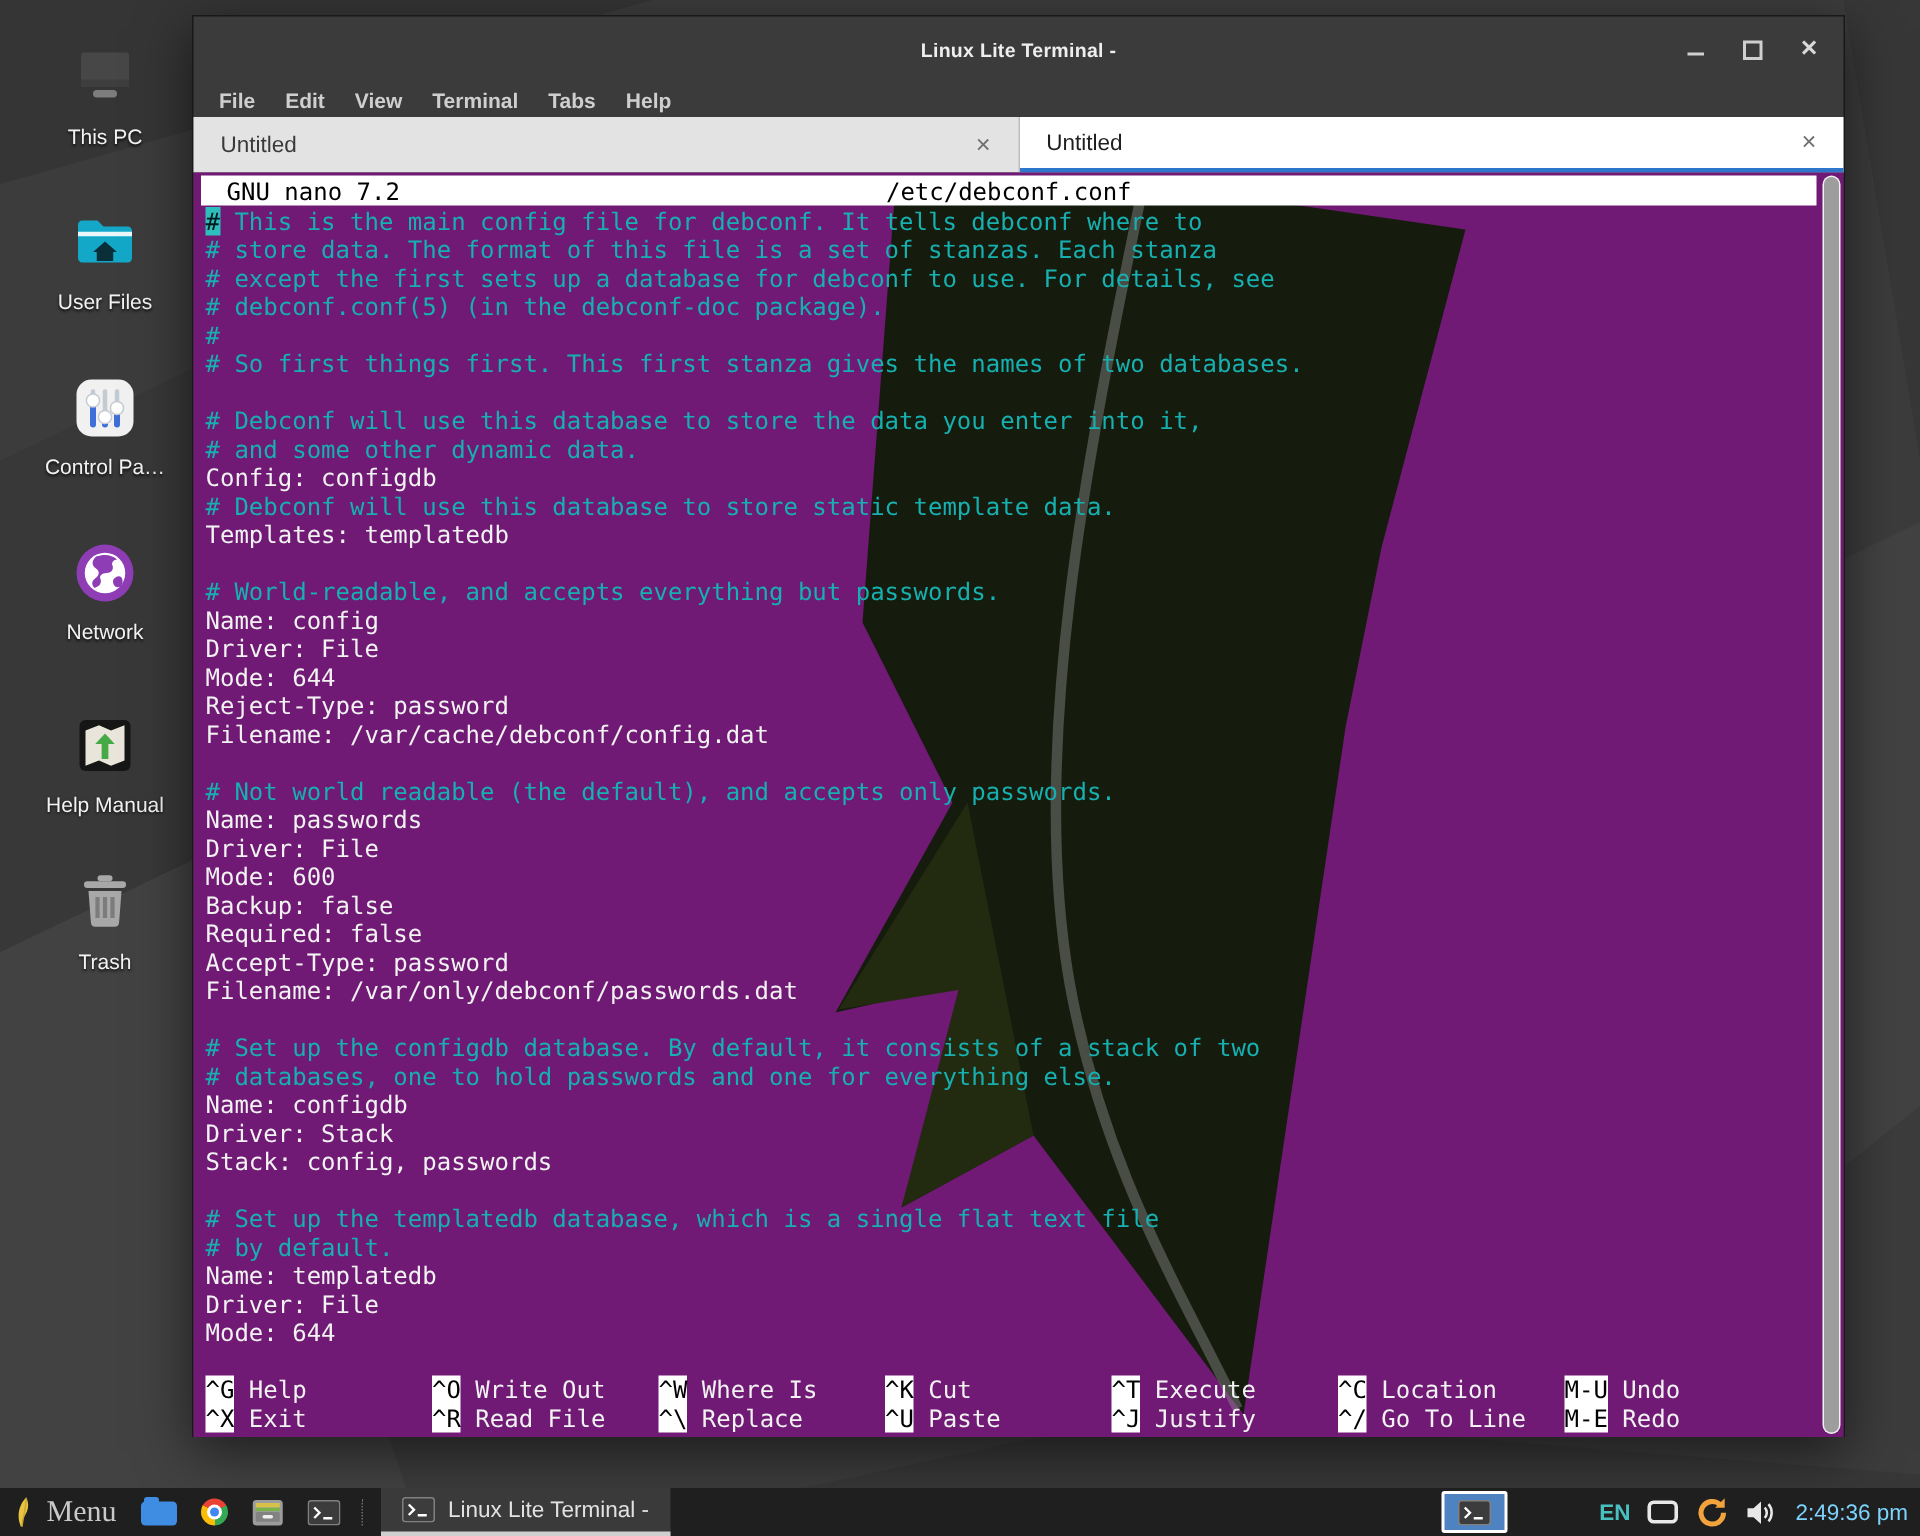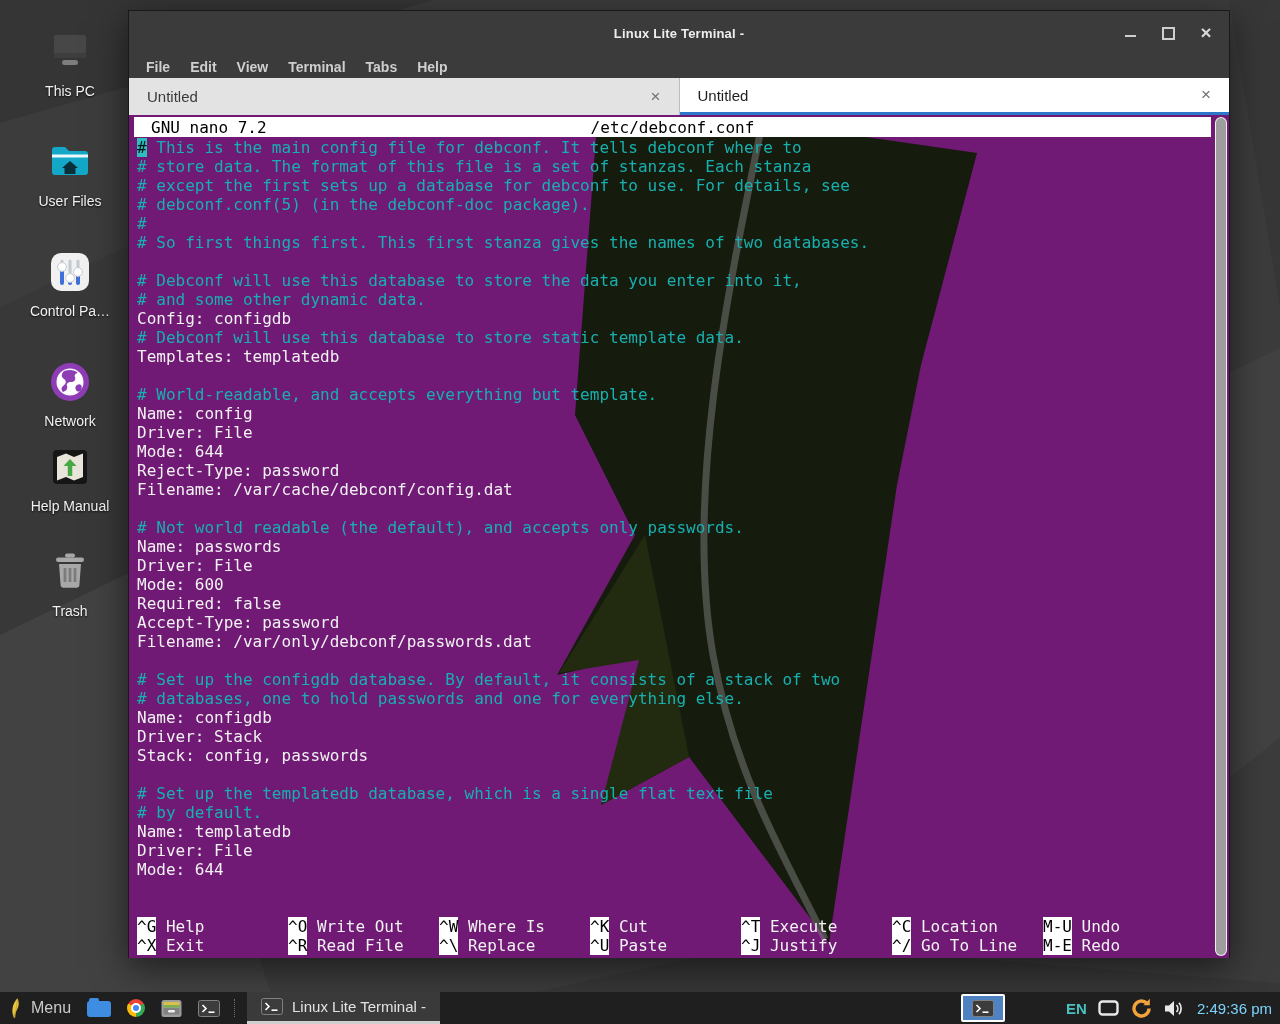--- a/index.html
+++ b/index.html
@@ -72,21 +72,21 @@
   .sc .key{background:#ffffff;color:#000;}
   .vscroll{position:absolute;top:2px;bottom:2px;right:2px;width:12px;background:#f2f2f2;border-radius:7px;z-index:3;}
   .vscroll .thumb{position:absolute;left:1px;right:1px;top:1px;bottom:1px;background:#9d9d9d;border-radius:6px;}
 
   
   .taskbar{
     position:absolute;left:0;bottom:0;width:1280px;height:32px;background:#1f1f1f;
     display:flex;align-items:center;color:#c9c9c9;z-index:5;
   }
   .tb-logo{margin-left:9px;display:inline-flex;cursor:pointer;}
-  .tb-menu-label{margin-left:7px;font-size:16px;color:#c9c9c9;cursor:pointer;}
+  .tb-menu-label{margin-left:7px;font-size:20px;color:#c9c9c9;cursor:pointer;font-family:Liberation Serif, serif;}
   .tb-ic{display:inline-flex;align-items:center;justify-content:center;cursor:pointer;}
   .tb-launch{margin-left:16px;}
   .tb-sep{margin-left:14px;height:18px;border-left:1px dotted #6e6e6e;}
   .task-btn{
     margin-left:12px;height:100%;box-sizing:border-box;display:flex;align-items:center;gap:9px;
     padding:0 14px;background:#3a3a3a;border-bottom:3px solid #cfcfcf;cursor:pointer;
   }
   .task-btn-label{font-size:15px;color:#e2e2e2;white-space:nowrap;}
   .tray{margin-left:auto;display:flex;align-items:center;gap:11px;padding-right:8px;}
   .tray-term{
@@ -154,32 +154,32 @@
       <div class="di-icon">
         <svg viewBox="0 0 48 48">
           <circle cx="24" cy="24" r="19" fill="#8e3db5"></circle>
           <circle cx="24" cy="24" r="13.5" fill="#ffffff"></circle>
           <path d="M18 13c-3 3-3 6 0 8s2 5-1 7c-2 1.5-2 4 0 6 3-1 5-3 4-6-1-2 1-4 4-4 3 0 5-2 4-5-1-2 1-4 3-4-2-2-5-3-8-3-2 0-4 .4-6 1z" fill="#8e3db5"></path>
           <path d="M31 27c-2 1-2 3-1 5s4 2 5 0c1-1.6 1-3.5 0-5-1.2-1.3-2.6-1-4 0z" fill="#8e3db5"></path>
         </svg>
       </div>
       <div class="di-label">Network</div>
     </div>
-    <div class="di" style="top: 443px;">
+    <div class="di" style="top: 473px;">
       <div class="di-icon">
         <svg viewBox="0 0 48 48">
           <rect x="7" y="7" width="34" height="34" rx="4" fill="#161616"></rect>
           <path d="M11 14l9-3.5 8 3.5 9-3.5V34l-9 3.5-8-3.5-9 3.5z" fill="#e9e5db"></path>
           <path d="M24 33V21" stroke="#45a945" stroke-width="4.5"></path>
           <path d="M24 16l-6.5 7h13z" fill="#45a945"></path>
         </svg>
       </div>
       <div class="di-label">Help Manual</div>
     </div>
-    <div class="di" style="top: 548px;">
+    <div class="di" style="top: 578px;">
       <div class="di-icon">
         <svg viewBox="0 0 48 48">
           <rect x="19" y="5.5" width="10" height="4" rx="2" fill="#a8a8a8"></rect>
           <rect x="10" y="9.5" width="28" height="4.5" rx="2.2" fill="#a8a8a8"></rect>
           <path d="M13 16h22l-1.6 21a3 3 0 0 1-3 2.8H17.6a3 3 0 0 1-3-2.8z" fill="#a8a8a8"></path>
           <g stroke="#7c7c7c" stroke-width="2.8">
             <path d="M19 20v14M24 20v14M29 20v14"></path>
           </g>
         </svg>
       </div>
@@ -235,31 +235,32 @@
         <div class="line c"># debconf.conf(5) (in the debconf-doc package).</div>
         <div class="line c">#</div>
         <div class="line c"># So first things first. This first stanza gives the names of two databases.</div>
         <div class="line b"> </div>
         <div class="line c"># Debconf will use this database to store the data you enter into it,</div>
         <div class="line c"># and some other dynamic data.</div>
         <div class="line p">Config: configdb</div>
         <div class="line c"># Debconf will use this database to store static template data.</div>
         <div class="line p">Templates: templatedb</div>
         <div class="line b"> </div>
-        <div class="line c"># World-readable, and accepts everything but template.</div>
+        <div class="line c"># World-readable, and accepts everything but passwords.</div>
         <div class="line p">Name: config</div>
         <div class="line p">Driver: File</div>
         <div class="line p">Mode: 644</div>
         <div class="line p">Reject-Type: password</div>
         <div class="line p">Filename: /var/cache/debconf/config.dat</div>
         <div class="line b"> </div>
         <div class="line c"># Not world readable (the default), and accepts only passwords.</div>
         <div class="line p">Name: passwords</div>
         <div class="line p">Driver: File</div>
         <div class="line p">Mode: 600</div>
+        <div class="line p">Backup: false</div>
         <div class="line p">Required: false</div>
         <div class="line p">Accept-Type: password</div>
         <div class="line p">Filename: /var/only/debconf/passwords.dat</div>
         <div class="line b"> </div>
         <div class="line c"># Set up the configdb database. By default, it consists of a stack of two</div>
         <div class="line c"># databases, one to hold passwords and one for everything else.</div>
         <div class="line p">Name: configdb</div>
         <div class="line p">Driver: Stack</div>
         <div class="line p">Stack: config, passwords</div>
         <div class="line b"> </div>

